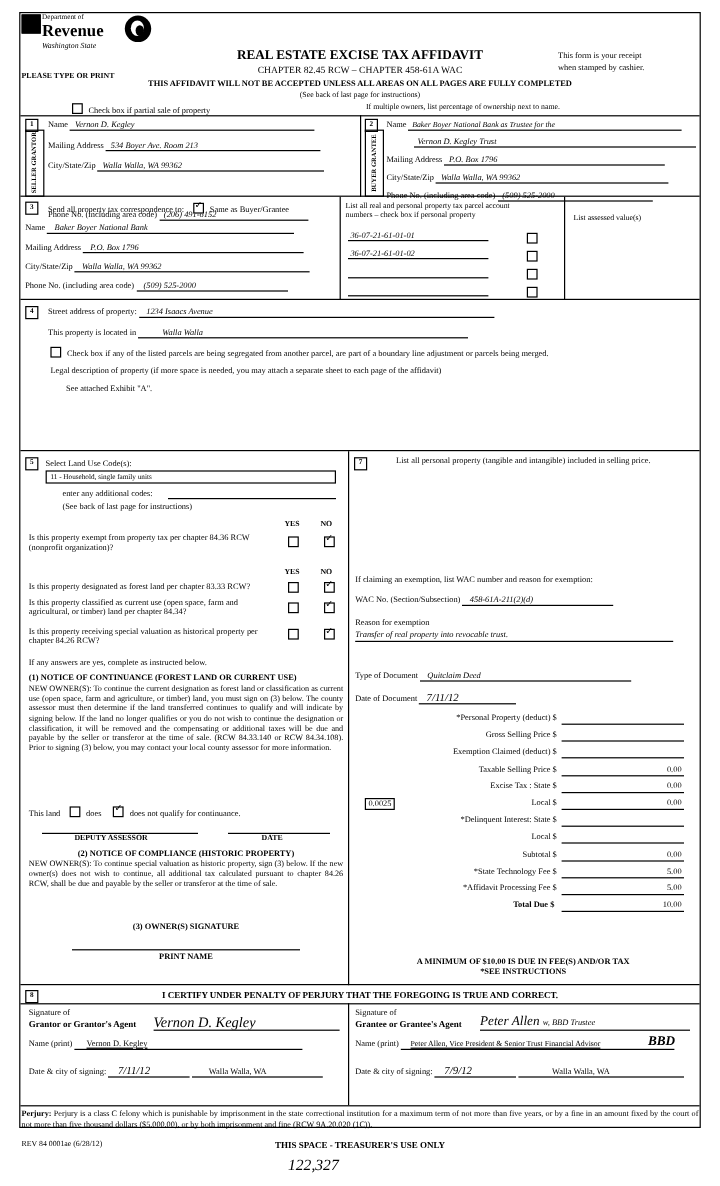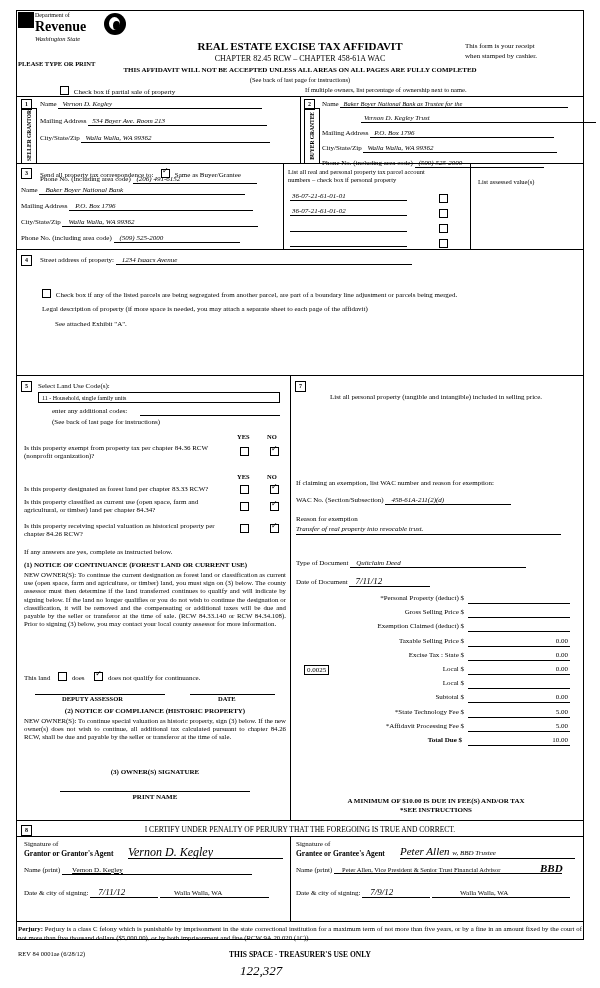--- a/index.html
+++ b/index.html
@@ -76,21 +76,21 @@
   <div style="position:absolute;left:304px;top:99px;"><span class="sec-num">2</span></div>
   <div style="position:absolute;left:304px;top:108px;width:14px;height:54px;border:1px solid #000;display:flex;align-items:center;justify-content:center;">
     <span class="vert-label">BUYER GRANTEE</span>
   </div>
 
   <div style="position:absolute;left:322px;top:100px;width:258px;font-size:7px;">
     <span>Name</span>
     <span class="fld hand" style="width:225px;padding-left:3px;font-size:6.5px;">Baker Boyer National Bank as Trustee for the</span>
   </div>
   <div style="position:absolute;left:345px;top:114px;width:235px;font-size:7px;">
-    <span class="fld hand" style="width:232px;padding-left:3px;margin-left:16px;">Vernon D. Kegley Trust</span>
+    <span class="fld hand" style="width:232px;padding-left:3px;">Vernon D. Kegley Trust</span>
   </div>
   <div style="position:absolute;left:322px;top:129px;width:258px;font-size:7px;">
     <span>Mailing Address</span>
     <span class="fld hand" style="width:180px;padding-left:4px;">P.O. Box 1796</span>
   </div>
   <div style="position:absolute;left:322px;top:144px;width:258px;font-size:7px;">
     <span>City/State/Zip</span>
     <span class="fld hand" style="width:190px;padding-left:4px;">Walla Walla, WA 99362</span>
   </div>
   <div style="position:absolute;left:322px;top:159px;width:258px;font-size:7px;">
@@ -147,20 +147,24 @@
       <span class="cb" style="position:absolute;right:18px;top:2px;"></span>
     </div>
   </div>
 
   <div style="position:absolute;left:17px;top:250px;width:566px;height:126px;border-bottom:1px solid #000;box-sizing:border-box;"></div>
 
   <div style="position:absolute;left:21px;top:255px;"><span class="sec-num">4</span></div>
   <div style="position:absolute;left:40px;top:256px;font-size:7px;width:400px;">
     <span>Street address of property:</span>
     <span class="fld hand" style="width:290px;padding-left:6px;">1234 Isaacs Avenue</span>
+  </div>
+  <div style="position:absolute;left:40px;top:273px;font-size:7px;width:400px;">
+    <span>This property is located in</span>
+    <span class="fld hand" style="width:255px;padding-left:20px;">Walla Walla</span>
   </div>
   <div style="position:absolute;left:42px;top:289px;font-size:7px;width:520px;">
     <span class="cb"></span>
     <span style="margin-left:3px;">Check box if any of the listed parcels are being segregated from another parcel, are part of a boundary line adjustment or parcels being merged.</span>
   </div>
   <div style="position:absolute;left:42px;top:305px;font-size:7px;width:520px;">Legal description of property (if more space is needed, you may attach a separate sheet to each page of the affidavit)</div>
   <div style="position:absolute;left:55px;top:320px;font-size:7px;width:400px;">See attached Exhibit "A".</div>
 
   <div style="position:absolute;left:17px;top:376px;width:566px;height:445px;border-bottom:1px solid #000;box-sizing:border-box;"></div>
   <div class="line" style="left:290px;top:376px;width:1px;height:445px;"></div>
@@ -215,21 +219,21 @@
   <div style="position:absolute;left:218px;top:695px;font-size:6.5px;font-weight:bold;">DATE</div>
 
   <div style="position:absolute;left:24px;top:707px;width:262px;text-align:center;font-size:7px;font-weight:bold;">(2) NOTICE OF COMPLIANCE (HISTORIC PROPERTY)</div>
   <div style="position:absolute;left:24px;top:717px;width:262px;font-size:6.8px;line-height:8.2px;text-align:justify;">NEW OWNER(S): To continue special valuation as historic property, sign (3) below. If the new owner(s) does not wish to continue, all additional tax calculated pursuant to chapter 84.26 RCW, shall be due and payable by the seller or transferor at the time of sale.</div>
 
   <div style="position:absolute;left:24px;top:768px;width:262px;text-align:center;font-size:7px;font-weight:bold;">(3) OWNER(S) SIGNATURE</div>
   <div style="position:absolute;left:60px;top:790px;width:190px;border-bottom:1px solid #000;height:1px;"></div>
   <div style="position:absolute;left:24px;top:793px;width:262px;text-align:center;font-size:7px;font-weight:bold;">PRINT NAME</div>
 
   <div style="position:absolute;left:295px;top:381px;"><span class="sec-num">7</span></div>
-  <div style="position:absolute;left:312px;top:393px;width:255px;font-size:7px;line-height:9px;padding-left:18px;">List all personal property (tangible and intangible) included in selling price.</div>
+  <div style="position:absolute;left:312px;top:380px;width:255px;font-size:7px;line-height:9px;padding-left:18px;">List all personal property (tangible and intangible) included in selling price.</div>
 
   <div style="position:absolute;left:296px;top:479px;width:265px;font-size:7px;">If claiming an exemption, list WAC number and reason for exemption:</div>
   <div style="position:absolute;left:296px;top:496px;font-size:7px;">
     <span>WAC No. (Section/Subsection)</span>
     <span class="fld hand" style="width:120px;padding-left:6px;">458-61A-211(2)(d)</span>
   </div>
   <div style="position:absolute;left:296px;top:515px;font-size:7px;">Reason for exemption</div>
   <div style="position:absolute;left:296px;top:525px;width:265px;font-size:7px;border-bottom:1px solid #000;padding-bottom:1px;" class="hand">Transfer of real property into revocable trust.</div>
 
   <div style="position:absolute;left:296px;top:559px;font-size:7px;">
@@ -267,20 +271,25 @@
       <span style="position:absolute;left:172px;right:4px;top:8px;border-bottom:1px solid #000;height:1px;"></span>
       <span style="position:absolute;right:6px;top:0;font-size:7px;">0.00</span>
     </div>
     <div style="position:relative;height:14.2px;">
       <span style="position:absolute;left:8px;top:0;font-size:7px;border:1px solid #000;padding:0 2px;">0.0025</span>
       <span style="position:absolute;right:110px;top:0;font-size:7px;white-space:nowrap;">Local $</span>
       <span style="position:absolute;left:172px;right:4px;top:8px;border-bottom:1px solid #000;height:1px;"></span>
       <span style="position:absolute;right:6px;top:0;font-size:7px;">0.00</span>
     </div>
     <div style="position:relative;height:14.2px;">
+      <span style="position:absolute;right:110px;top:0;font-size:7px;white-space:nowrap;">*Delinquent Interest: State $</span>
+      <span style="position:absolute;left:172px;right:4px;top:8px;border-bottom:1px solid #000;height:1px;"></span>
+      <span style="position:absolute;right:6px;top:0;font-size:7px;"></span>
+    </div>
+    <div style="position:relative;height:14.2px;">
       <span style="position:absolute;right:110px;top:0;font-size:7px;white-space:nowrap;">Local $</span>
       <span style="position:absolute;left:172px;right:4px;top:8px;border-bottom:1px solid #000;height:1px;"></span>
       <span style="position:absolute;right:6px;top:0;font-size:7px;"></span>
     </div>
     <div style="position:relative;height:14.2px;">
       <span style="position:absolute;right:110px;top:0;font-size:7px;white-space:nowrap;">Subtotal $</span>
       <span style="position:absolute;left:172px;right:4px;top:8px;border-bottom:1px solid #000;height:1px;"></span>
       <span style="position:absolute;right:6px;top:0;font-size:7px;">0.00</span>
     </div>
     <div style="position:relative;height:14.2px;">
@@ -298,21 +307,21 @@
       <span style="position:absolute;left:172px;right:4px;top:8px;border-bottom:1px solid #000;height:1px;"></span>
       <span style="position:absolute;right:6px;top:0;font-size:7px;">10.00</span>
     </div>
   </div>
 
   <div style="position:absolute;left:296px;top:797px;width:280px;text-align:center;font-size:7px;font-weight:bold;">A MINIMUM OF $10.00 IS DUE IN FEE(S) AND/OR TAX</div>
   <div style="position:absolute;left:296px;top:806px;width:280px;text-align:center;font-size:7px;font-weight:bold;">*SEE INSTRUCTIONS</div>
 
   <div style="position:absolute;left:21px;top:825px;"><span class="sec-num">8</span></div>
   <div style="position:absolute;left:17px;top:836px;width:566px;height:1px;background:#000;"></div>
-  <div style="position:absolute;left:40px;top:825px;width:520px;text-align:center;font-size:7.5px;font-weight:normal;">I CERTIFY UNDER PENALTY OF PERJURY THAT THE FOREGOING IS TRUE AND CORRECT.</div>
+  <div style="position:absolute;left:40px;top:825px;width:520px;text-align:center;font-size:7.5px;font-weight:bold;">I CERTIFY UNDER PENALTY OF PERJURY THAT THE FOREGOING IS TRUE AND CORRECT.</div>
   <div class="line" style="left:290px;top:836px;width:1px;height:85px;"></div>
   <div style="position:absolute;left:17px;top:921px;width:566px;height:1px;background:#000;"></div>
 
   <div style="position:absolute;left:24px;top:840px;font-size:7px;">Signature of</div>
   <div style="position:absolute;left:24px;top:849px;font-size:7.5px;font-weight:bold;">Grantor or Grantor's Agent</div>
   <div style="position:absolute;left:128px;top:845px;width:155px;border-bottom:1px solid #000;height:13px;font-family:'Liberation Serif',serif;font-style:italic;font-size:12px;overflow:hidden;">Vernon D. Kegley</div>
 
   <div style="position:absolute;left:24px;top:866px;font-size:7px;">
     <span>Name (print)</span>
     <span class="fld" style="width:180px;padding-left:10px;text-decoration:underline;">Vernon D. Kegley</span>

